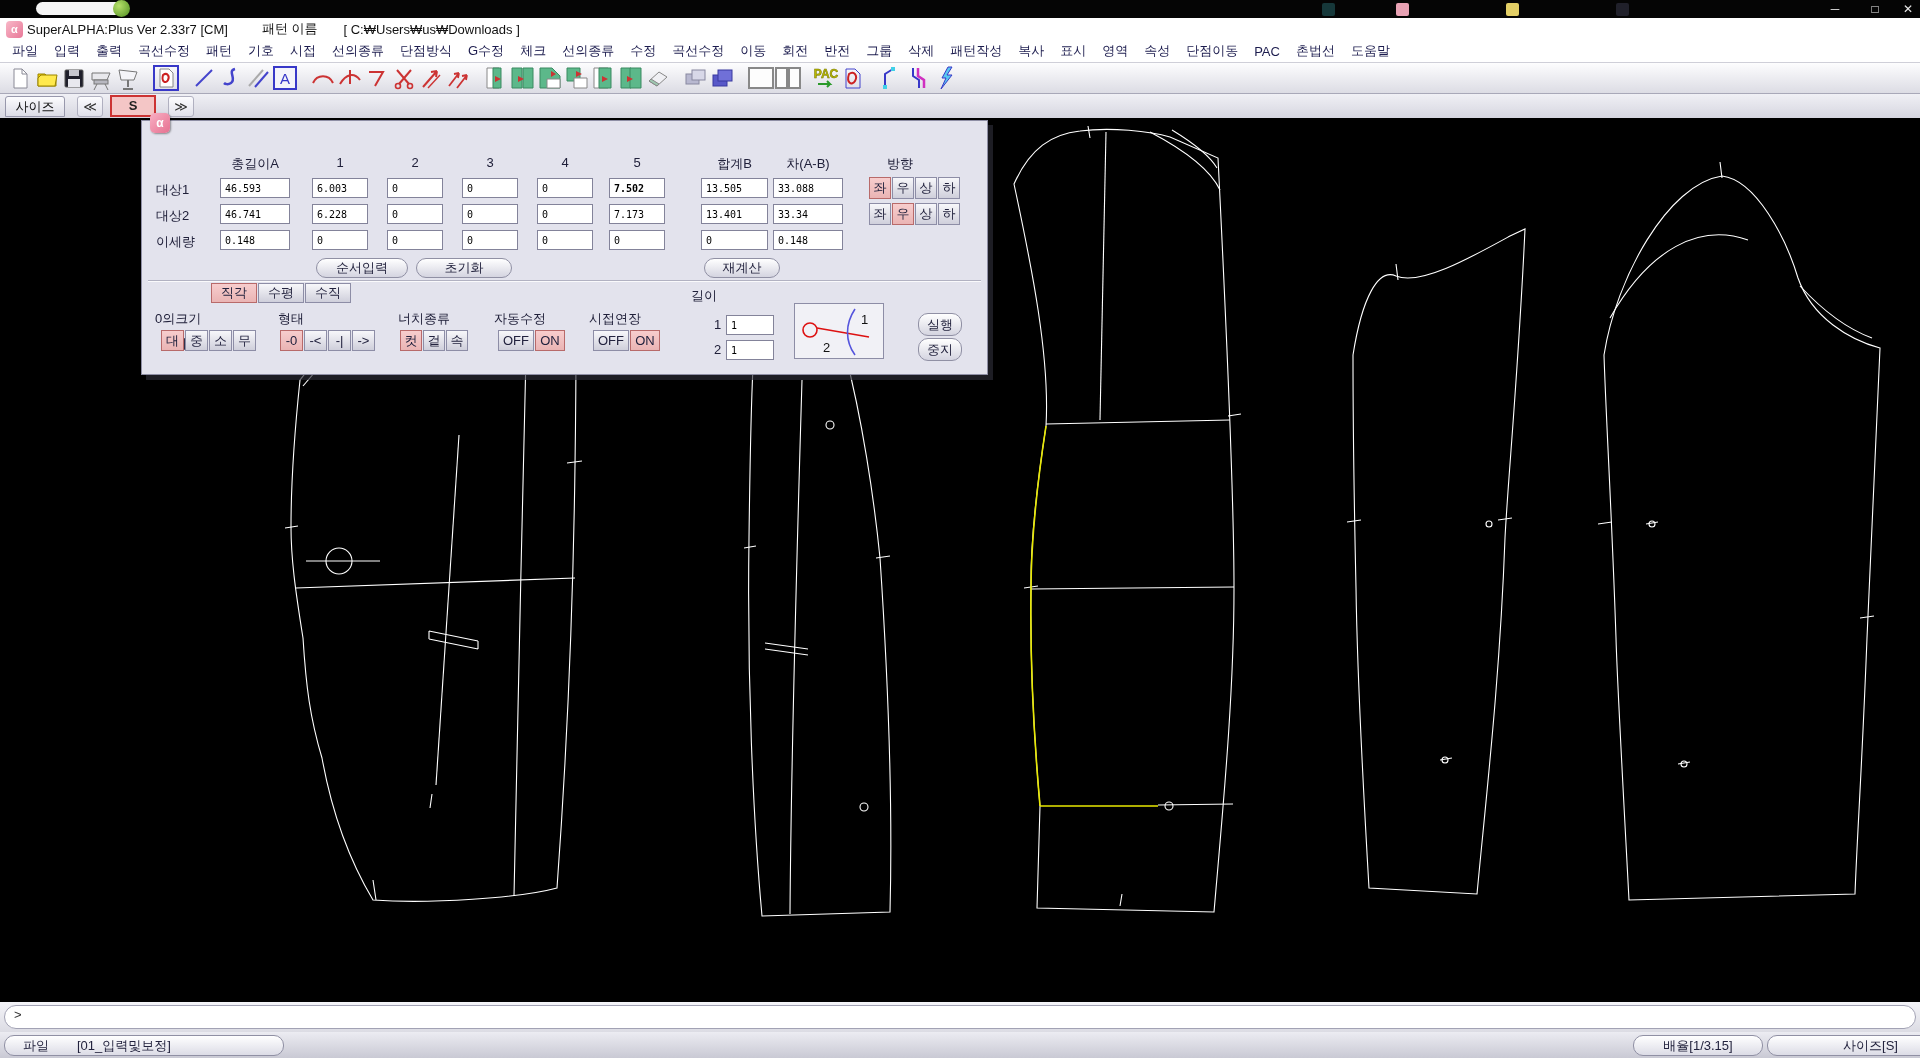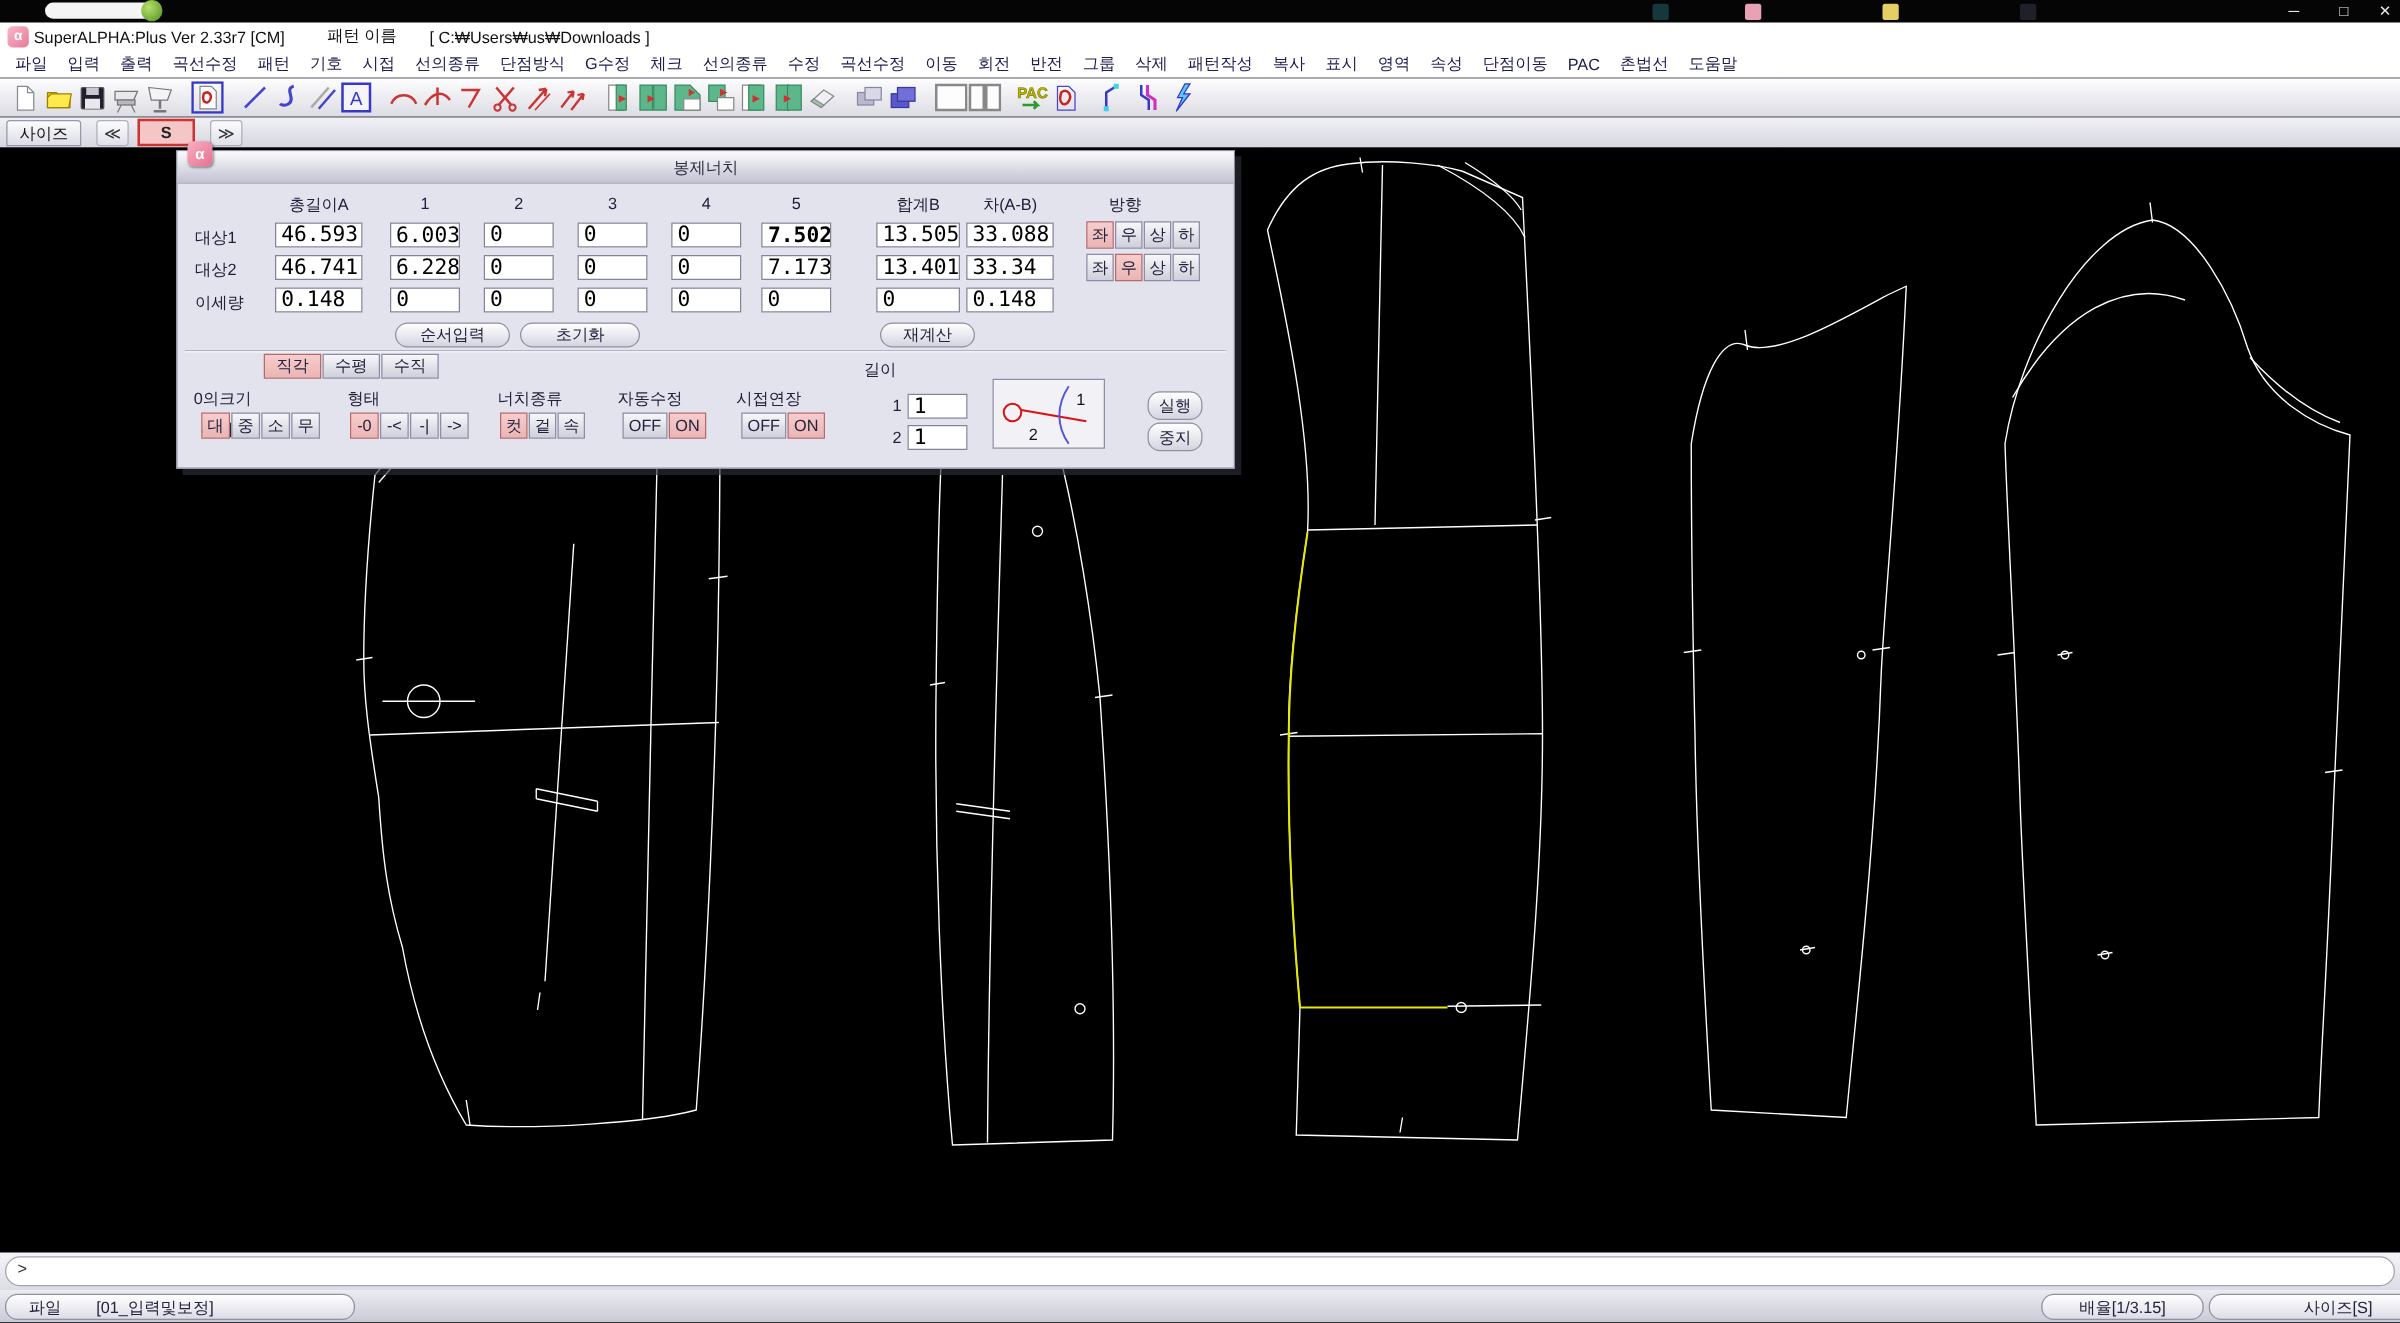--- a/index.html
+++ b/index.html
@@ -52,21 +52,21 @@
      border:1px solid #8f8fa5;box-shadow:5px 5px 0 rgba(45,45,55,.65);}
   #dlg-title{position:absolute;left:0;top:0;width:100%;height:25px;
      background:linear-gradient(#fbfbfd,#c2c2d2);border-bottom:1px solid #a8a8ba;
      text-align:center;line-height:25px;color:#2e2e40;}
   #dlg-alpha{position:absolute;left:8px;top:-8px;width:20px;height:20px;border-radius:5px;
      background:linear-gradient(135deg,#f8b0c4,#e67090);color:#fff;font-weight:bold;font-size:12px;
      display:flex;align-items:center;justify-content:center;box-shadow:1px 1px 2px rgba(0,0,0,.4);}
   .hdr{position:absolute;text-align:center;color:#20203a;}
   .rowlab{position:absolute;color:#20203a;}
   .fld{position:absolute;height:18px;border:1px solid #83839a;background:#fff;
-     font-family:"DejaVu Sans Mono",monospace;font-size:17px;padding:0 0 0 4px;margin:0;color:#000;}
+     font-family:"DejaVu Sans Mono",monospace;font-size:10px;padding:0 0 0 4px;margin:0;color:#000;}
   .btn3d{position:absolute;box-sizing:border-box;border:1px solid #8d8da6;color:#22223e;
      background:linear-gradient(#f7f7fa,#cfcfdb);text-align:center;cursor:default;
      display:flex;align-items:center;justify-content:center;}
   .btn3d.sel{background:linear-gradient(#f7cdcd,#eab4b4);border-color:#b86a6a;}
   .pill{position:absolute;border:1px solid #9090a4;border-radius:10px;color:#23233e;
      background:linear-gradient(#ffffff,#d4d4e0);text-align:center;cursor:default;
      display:flex;align-items:center;justify-content:center;}
   .sep{position:absolute;left:6px;width:833px;height:0;border-top:1px solid #b2b2c2;border-bottom:1px solid #fafafc;}
   .dlab{position:absolute;color:#20203a;}
   #diagram{position:absolute;left:652px;top:182px;width:90px;height:56px;background:#f1f1f6;
@@ -404,21 +404,20 @@
   </g>
 
   <g stroke="#e8e800" stroke-width="1.6" fill="none">
     <path d="M1046,308 C1038,360 1031,420 1031,472 C1030,540 1034,620 1040,688"></path>
     <path d="M1040,688 L1158,688"></path>
   </g>
 </svg>
 </div>
 
 <div class="abs" id="dialog">
-  <div id="dlg-title"><span>봉제너치</span></div>
   <div id="dlg-alpha">α</div>
 
   <div class="hdr" style="left:78px;top:34px;width:70px;">총길이A</div>
   <div class="hdr" style="left:170px;top:34px;width:56px;">1</div>
   <div class="hdr" style="left:245px;top:34px;width:56px;">2</div>
   <div class="hdr" style="left:320px;top:34px;width:56px;">3</div>
   <div class="hdr" style="left:395px;top:34px;width:56px;">4</div>
   <div class="hdr" style="left:467px;top:34px;width:56px;">5</div>
   <div class="hdr" style="left:559px;top:34px;width:67px;">합계B</div>
   <div class="hdr" style="left:626px;top:34px;width:80px;">차(A-B)</div>

